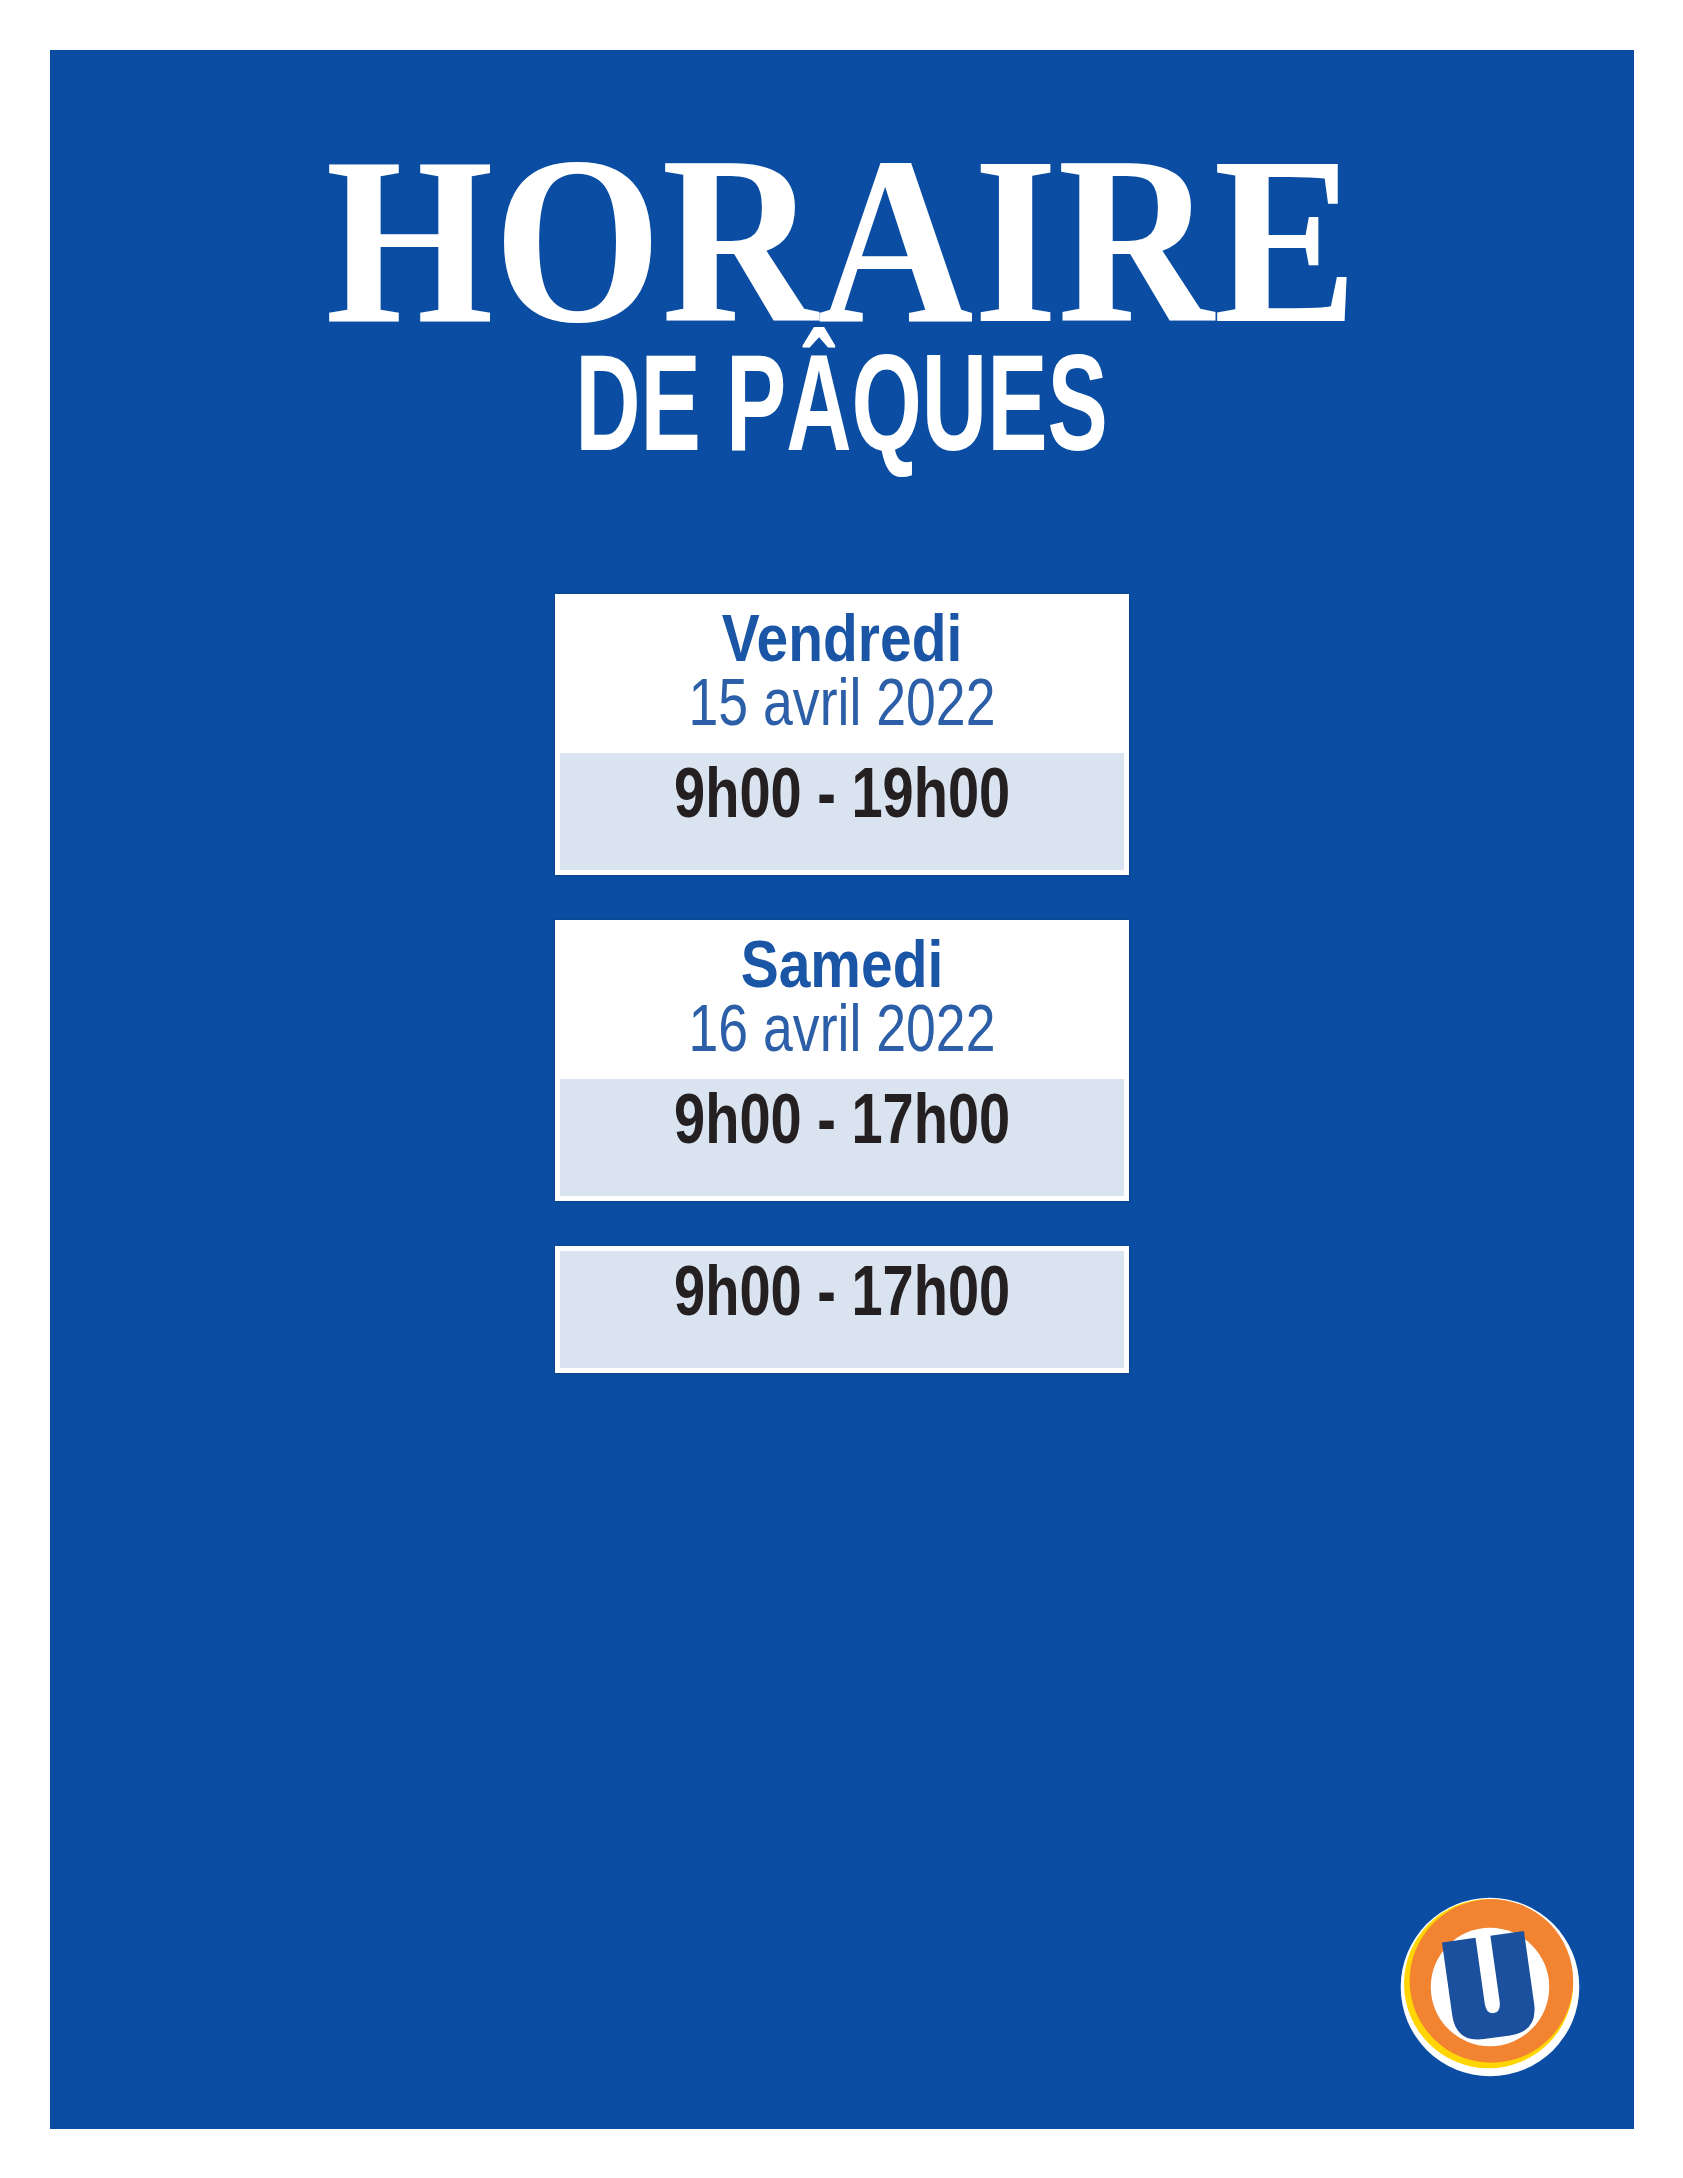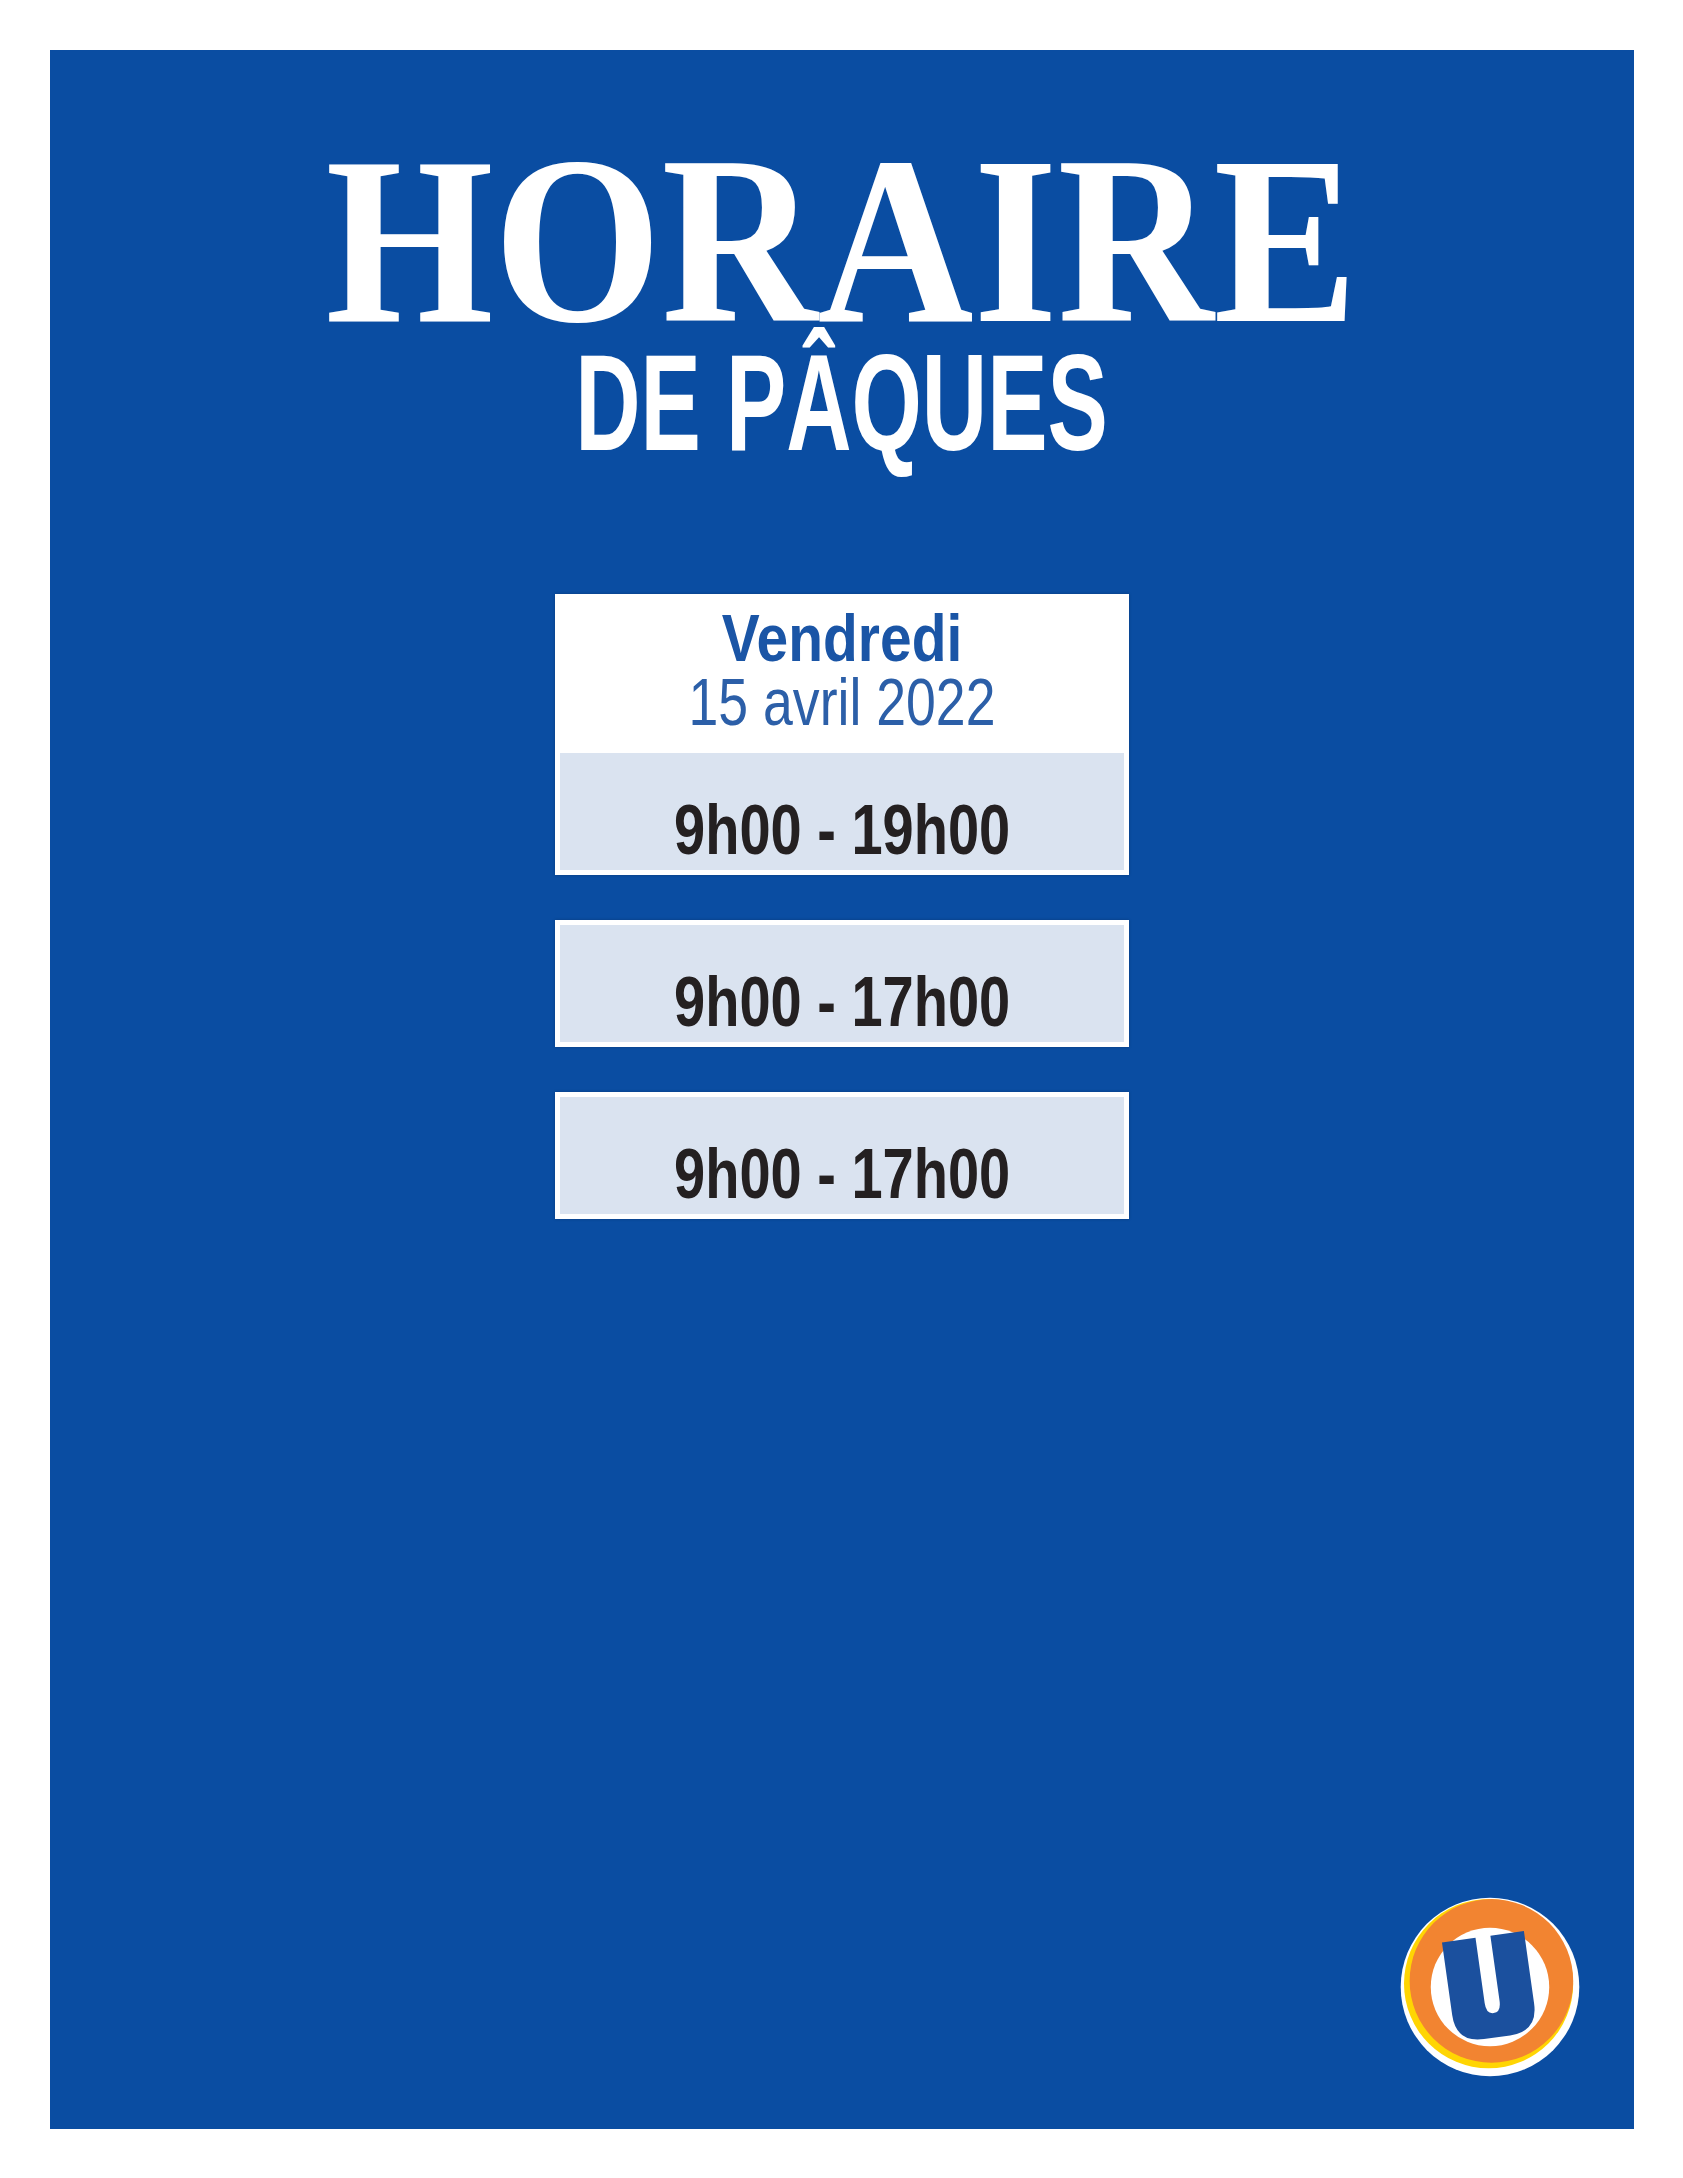--- a/index.html
+++ b/index.html
@@ -38,21 +38,21 @@
   .day{
     font-size:67px;font-weight:700;color:#1a55a6;
     line-height:67px;white-space:nowrap;transform:scaleX(.85);
   }
   .date{
     font-size:67px;font-weight:400;color:#2c5fa8;
     line-height:67px;margin-top:-3px;white-space:nowrap;transform:scaleX(.80);
   }
   .card-bottom{
     background:#dae3f0;height:117px;
-    display:flex;align-items:flex-end;justify-content:center;
+    display:flex;align-items:flex-start;justify-content:center;
   }
   .hours{
     font-size:70px;font-weight:700;color:#242021;
     white-space:nowrap;transform:scaleX(.80);
   }
   .logo{position:absolute;left:1396px;top:1893px;width:188px;height:188px;}
 </style>
 </head>
 <body>
 
@@ -68,20 +68,24 @@
       <div class="card-top">
         <div class="day">Vendredi</div>
         <div class="date">15 avril 2022</div>
       </div>
       <div class="card-bottom">
         <div class="hours">9h00 - 19h00</div>
       </div>
     </div>
 
     <div class="card">
+      <div class="card-top">
+        <div class="day">Samedi</div>
+        <div class="date">16 avril 2022</div>
+      </div>
       <div class="card-bottom">
         <div class="hours">9h00 - 17h00</div>
       </div>
     </div>
 
 
     <div class="card">
       <div class="card-bottom">
         <div class="hours">9h00 - 17h00</div>
       </div>

